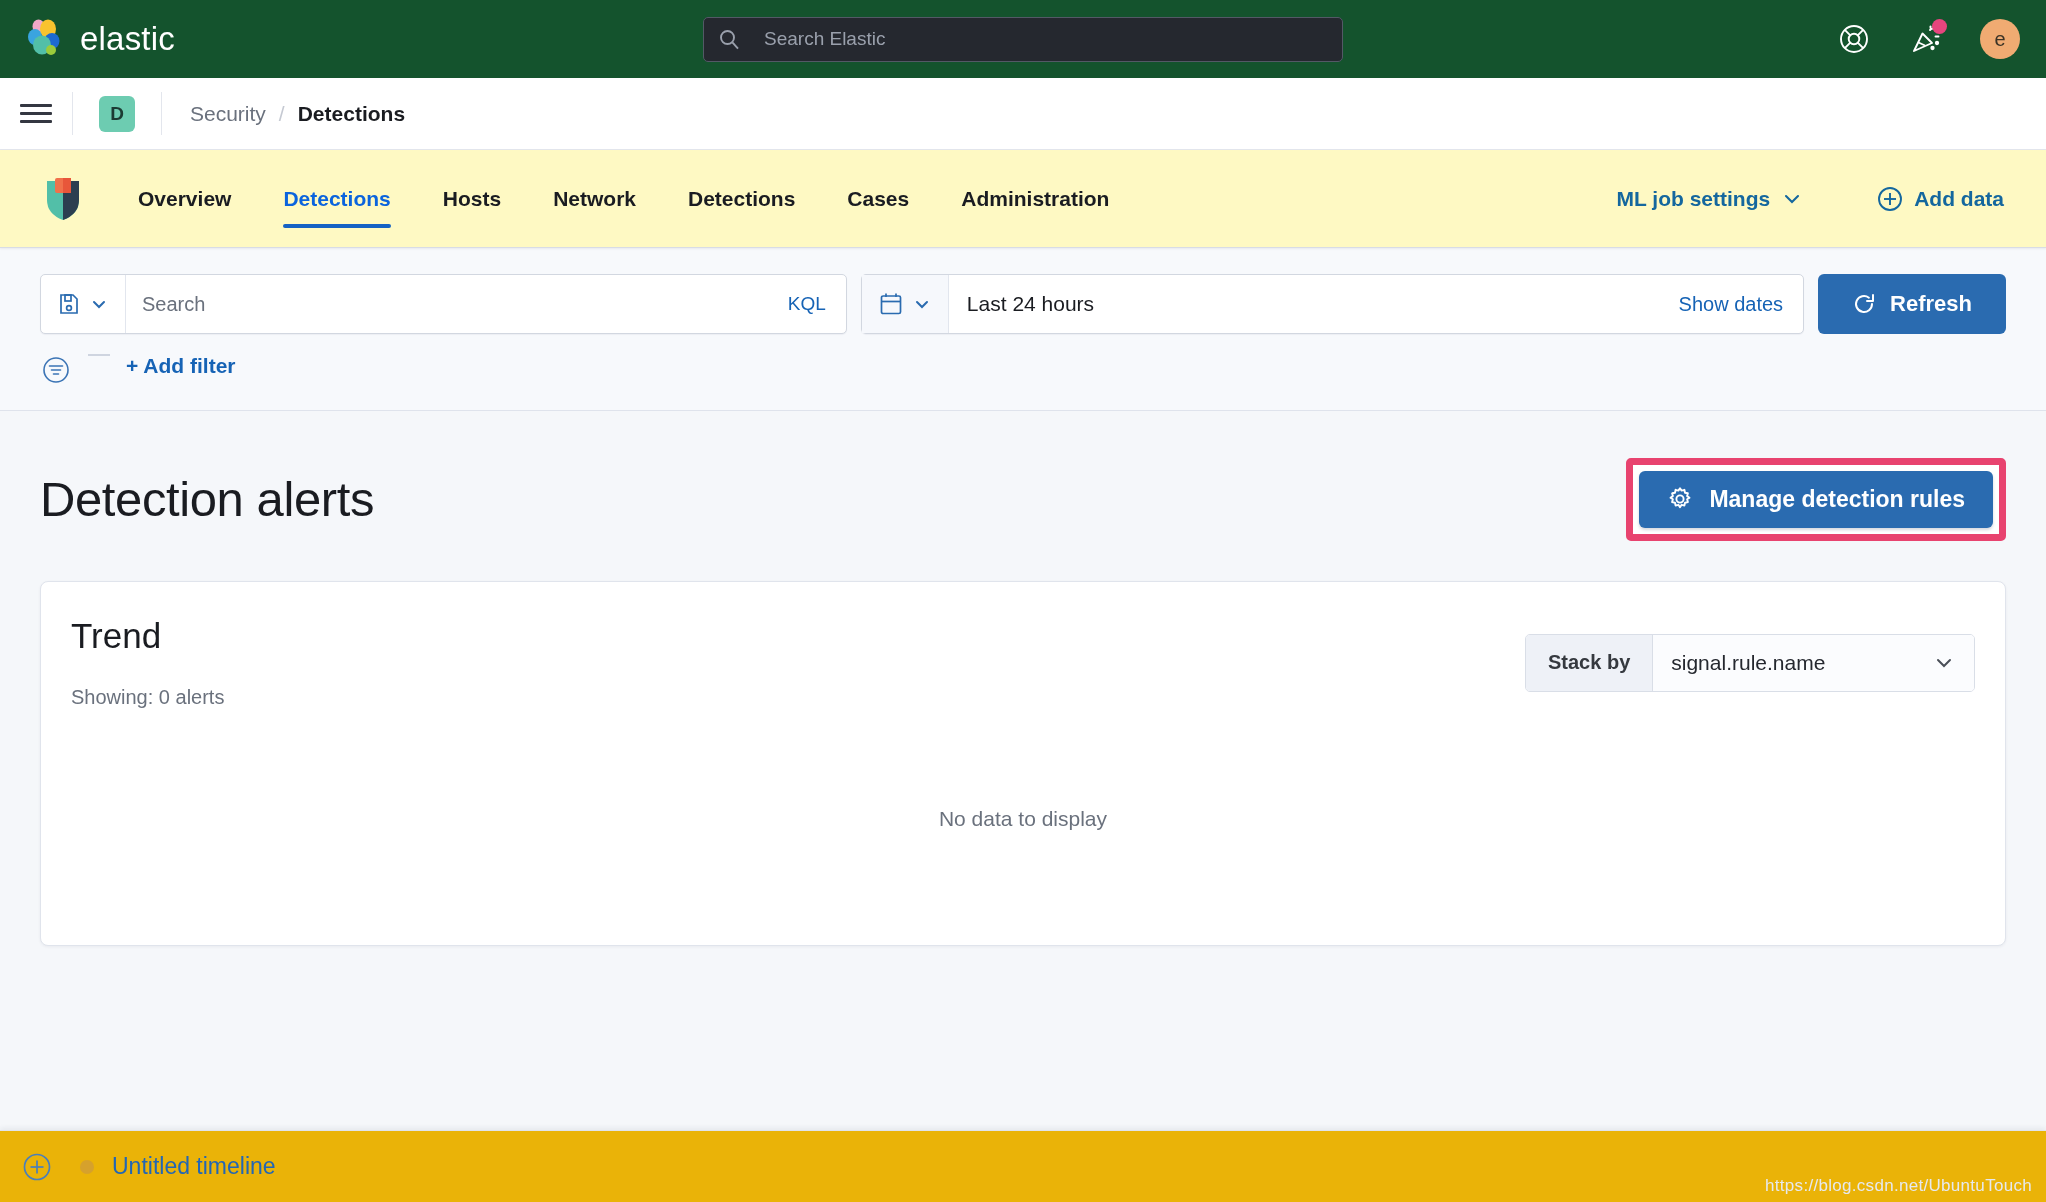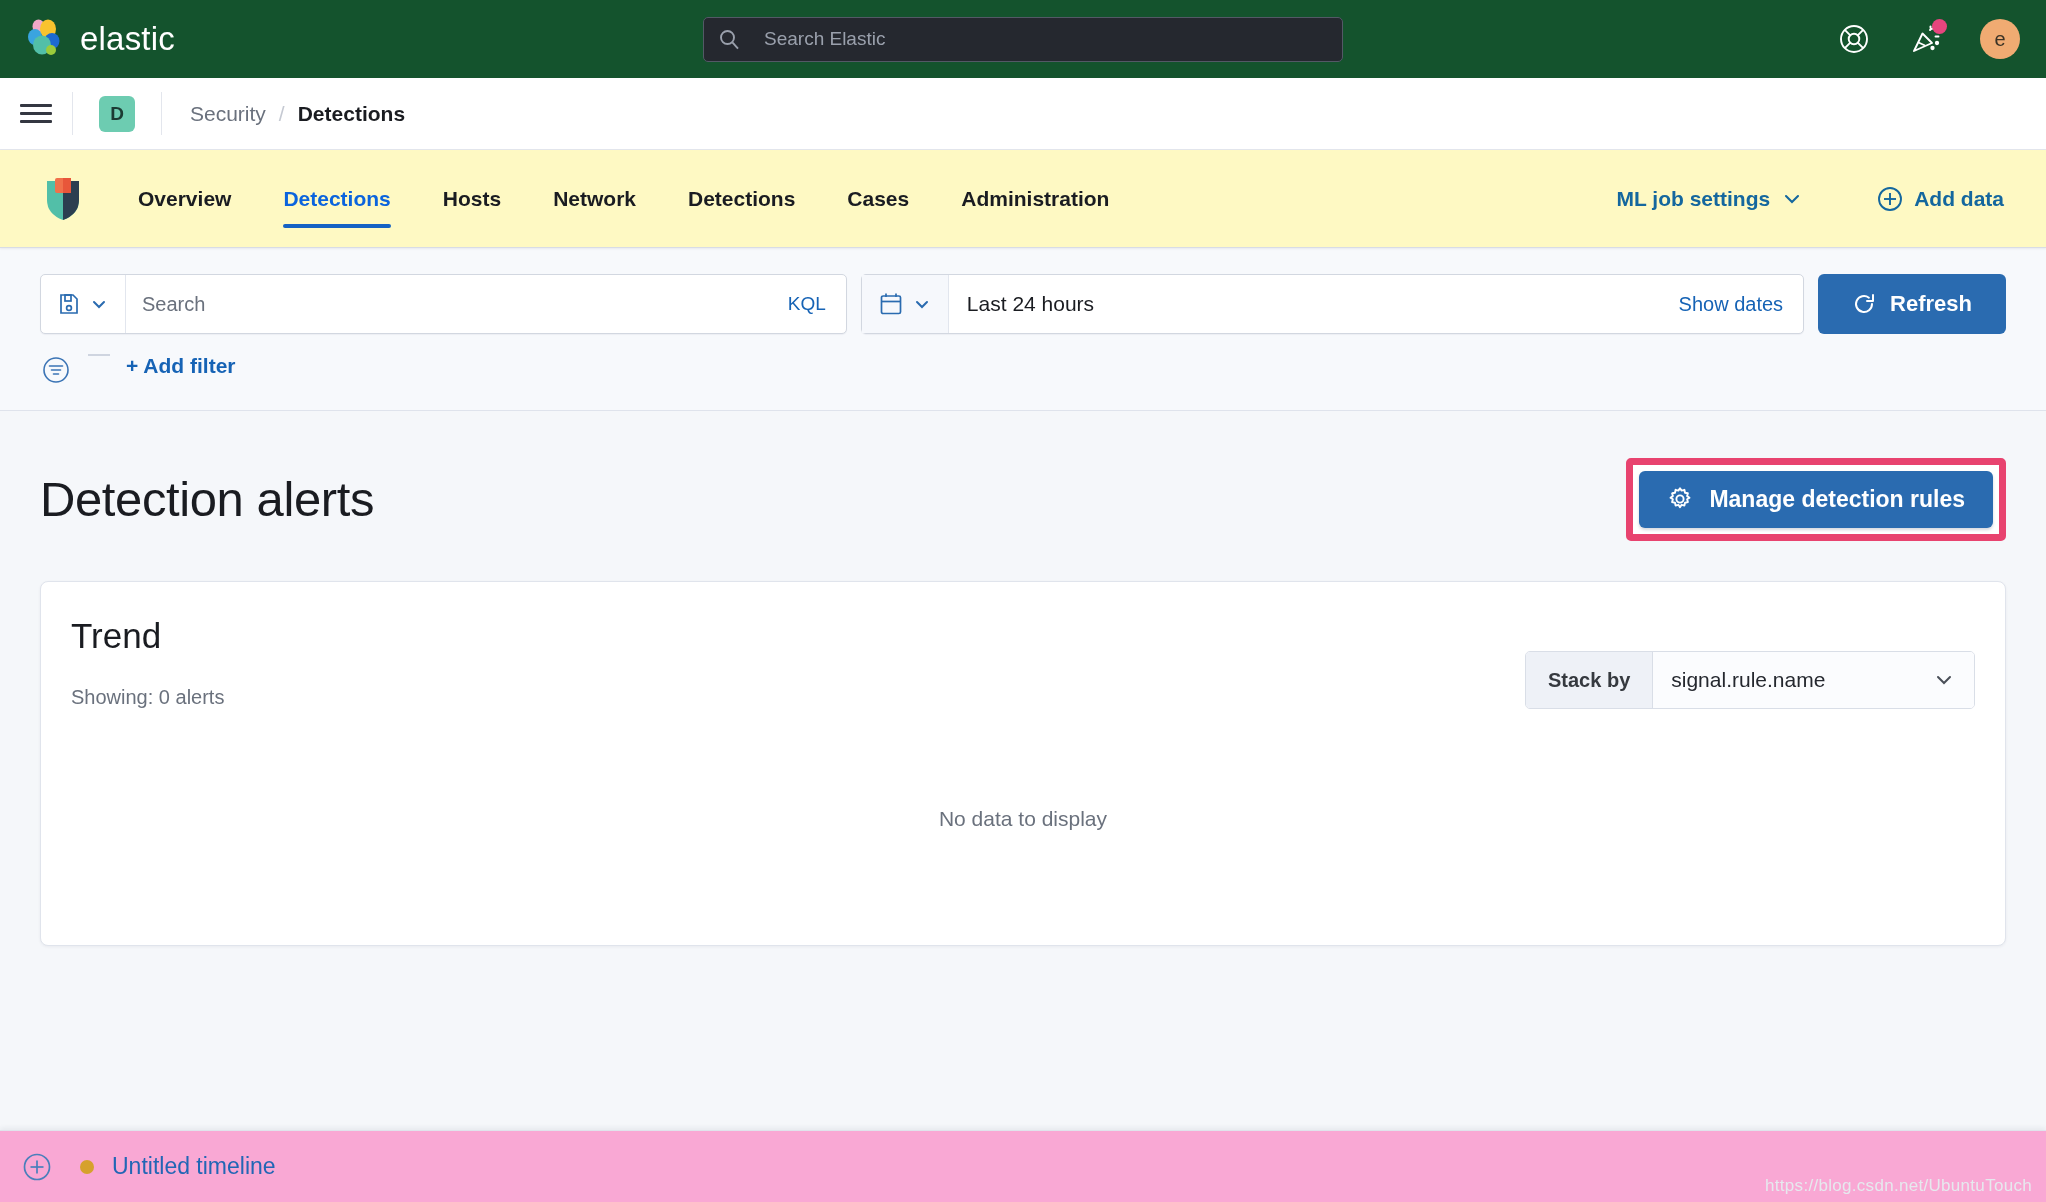--- a/index.html
+++ b/index.html
@@ -162,21 +162,21 @@
     box-shadow: 0 2px 3px rgba(20,40,80,.18); white-space: nowrap;
   }
 
   
   .panel {
     margin-top: 36px; background: #ffffff;
     border: 1px solid #e0e4ec; border-radius: 8px;
     box-shadow: 0 1px 3px rgba(30,40,70,.06);
     height: 365px; padding: 34px 30px 0 30px; position: relative;
   }
-  .panel-head { display: flex; align-items: flex-end; justify-content: space-between; }
+  .panel-head { display: flex; align-items: center; justify-content: space-between; }
   .panel-title { font-size: 35px; color: #1a1c21; font-weight: 400; }
   .panel-sub { font-size: 20px; color: #6a717d; margin-top: 30px; }
   .stackby {
     display: flex; align-items: stretch; height: 58px;
     border: 1px solid #d9dee7; border-radius: 5px; overflow: hidden;
     width: 450px;
   }
   .stackby-label {
     display: flex; align-items: center; padding: 0 22px;
     background: #eef1f7; font-size: 20px; font-weight: 700; color: #35393f;
@@ -187,21 +187,21 @@
     padding: 0 18px; font-size: 21px; color: #25282f; background: #fbfcfe; cursor: pointer;
   }
   .nodata {
     position: absolute; left: 0; right: 0; top: 225px; text-align: center;
     font-size: 21px; color: #6a717d;
   }
 
   
   .timeline-bar {
     position: absolute; left: 0; right: 0; bottom: 0; height: 72px;
-    background: #f9a8d4; border-top: 1px solid #e0e4ec;
+    background: #eab308; border-top: 1px solid #e0e4ec;
     display: flex; align-items: center; padding: 0 22px; gap: 28px;
     box-shadow: 0 -2px 5px rgba(30,40,70,.07);
   }
   .tl-dot { width: 14px; height: 14px; border-radius: 50%; background: #d6a12c; }
   .tl-name { color: #2266b5; font-size: 23px; cursor: pointer; }
   .tl-group { display: flex; align-items: center; gap: 18px; }
   .watermark {
     position: absolute; right: 14px; bottom: 6px;
     font-size: 17px; color: #e6e9ee; letter-spacing: .3px;
     white-space: nowrap;

